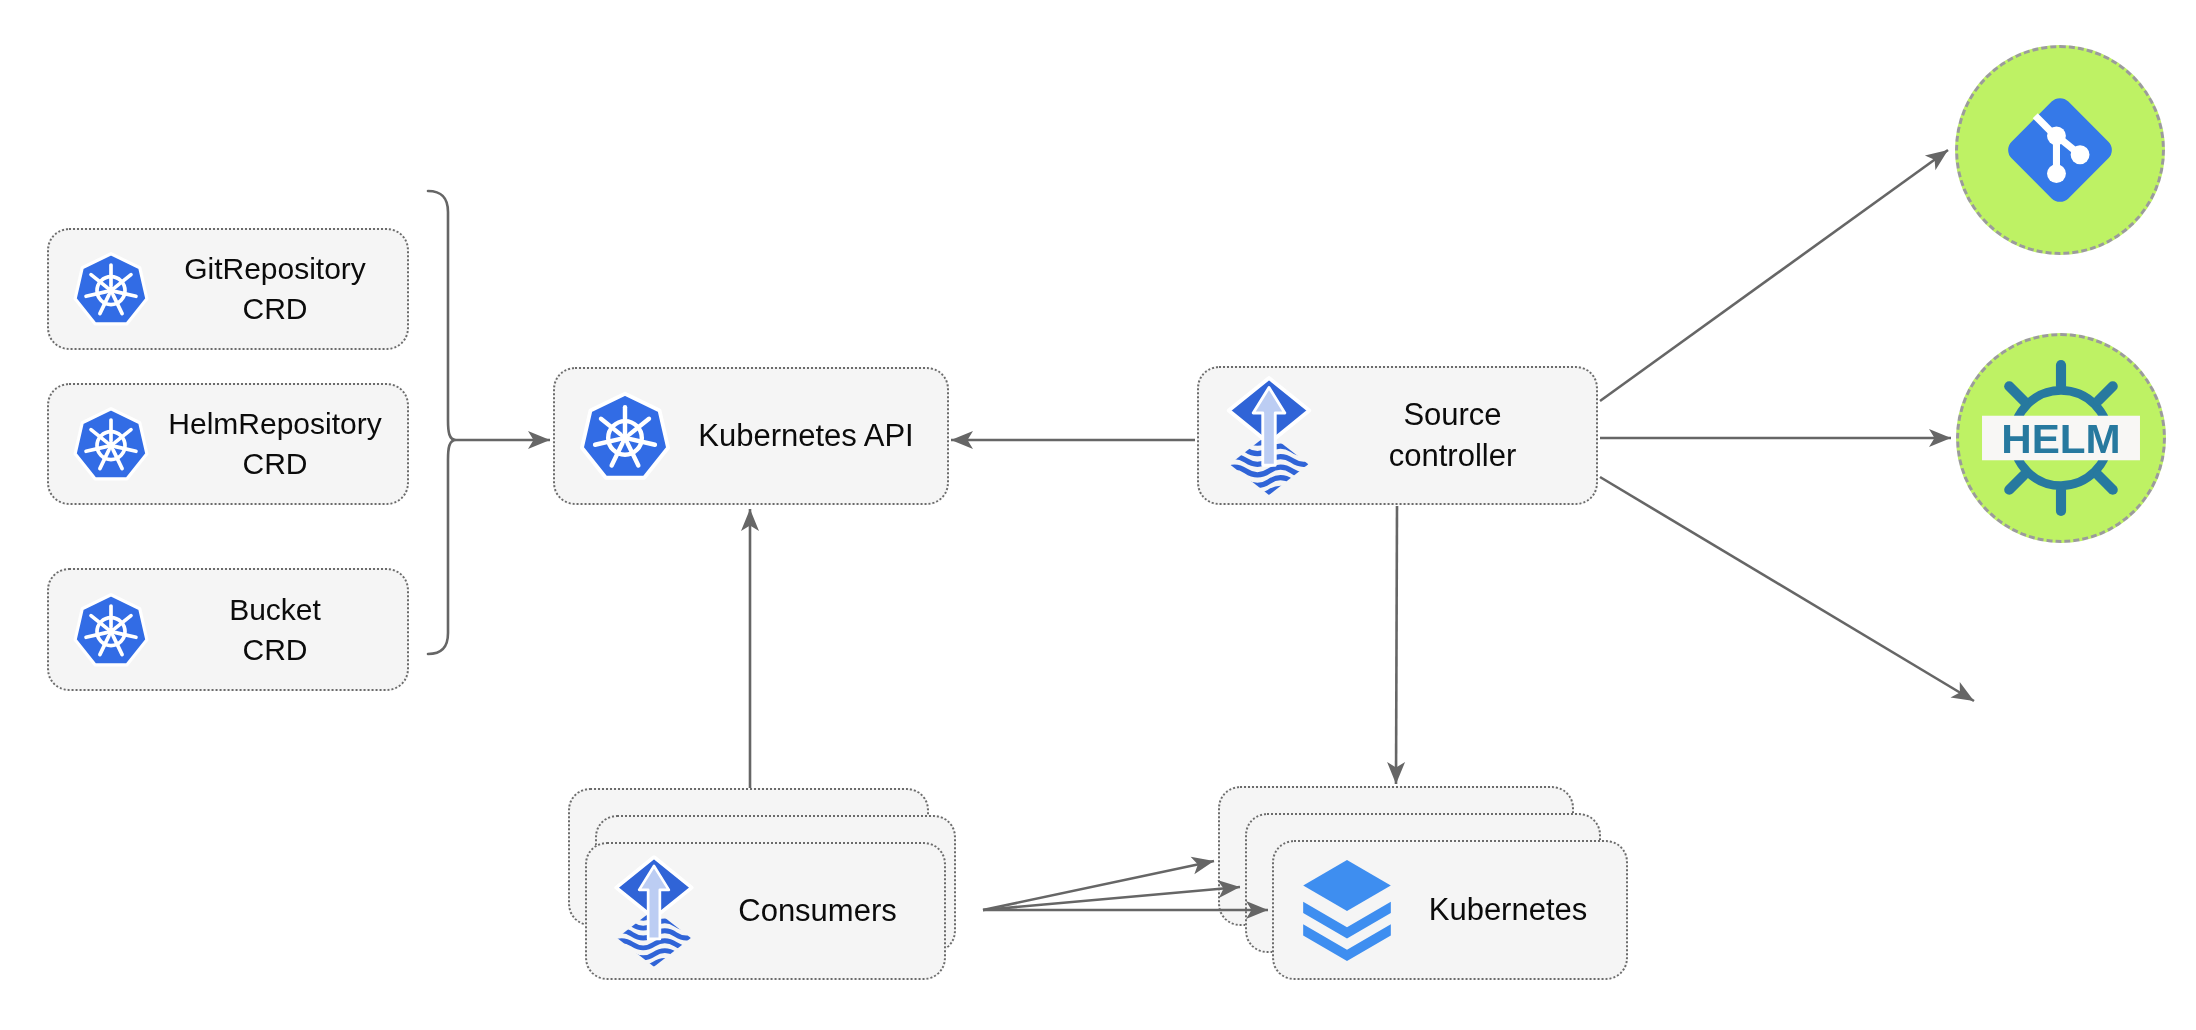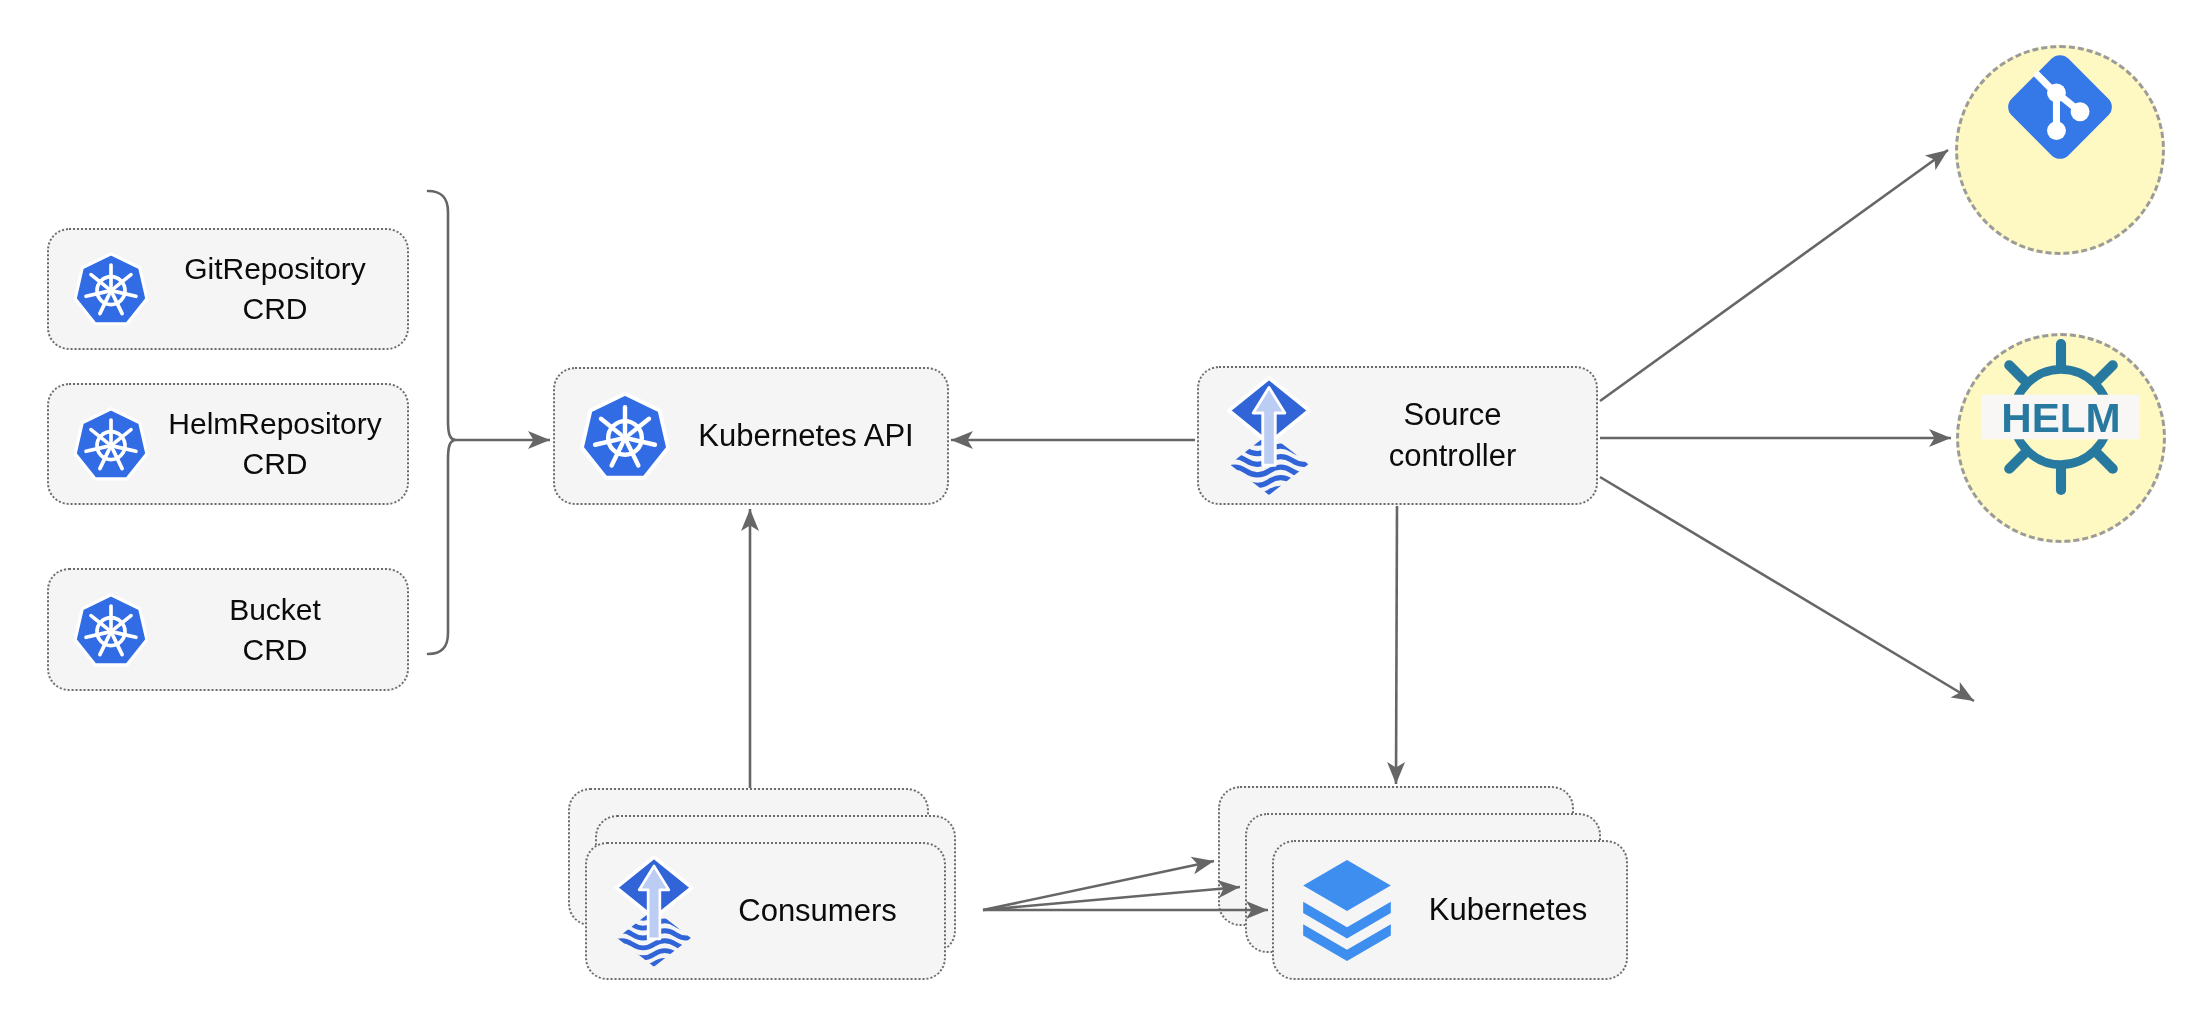--- a/index.html
+++ b/index.html
@@ -12,22 +12,22 @@
     display:flex;align-items:center;box-sizing:border-box;
   }
   .node .icon{flex:none;margin-left:22px;}
   .node .label{
     flex:1;text-align:center;font-size:30px;line-height:1.32;color:#0b0b0b;
     white-space:pre-line;padding:0 14px 0 6px;
   }
   .node .label.big{font-size:31px;}
   .disc{
     position:absolute;width:210px;height:210px;border-radius:50%;
-    border:3px dashed #9b9b9b;background:#fef9c3;box-sizing:border-box;
-    display:flex;align-items:flex-start;justify-content:center;
+    border:3px dashed #9b9b9b;background:#bef264;box-sizing:border-box;
+    display:flex;align-items:center;justify-content:center;
   }
   .connectors{position:absolute;left:0;top:0;z-index:10;pointer-events:none;}
   .spritesheet{position:absolute;width:0;height:0;overflow:hidden;}
 </style>
 </head>
 <body>
 
 <svg class="spritesheet" xmlns="http://www.w3.org/2000/svg" aria-hidden="true">
   <defs>
 

